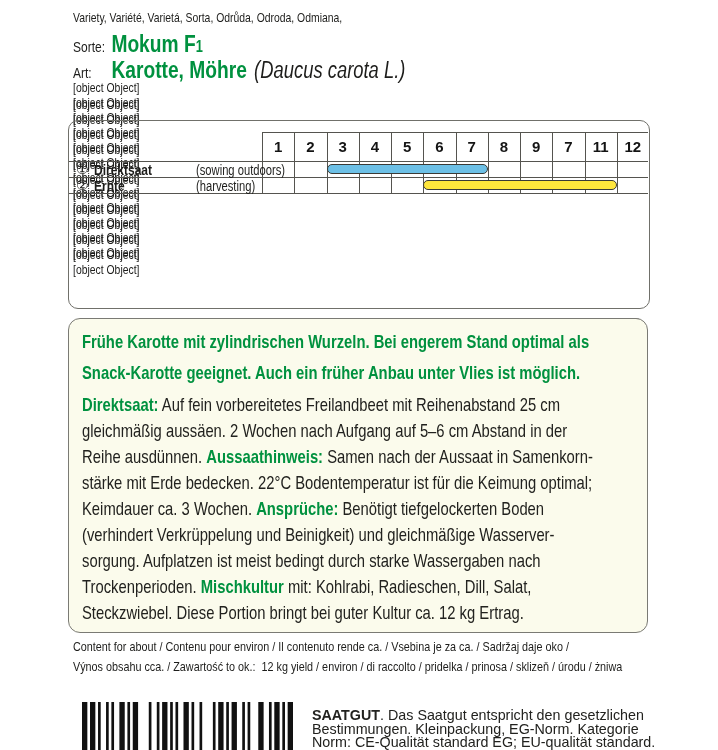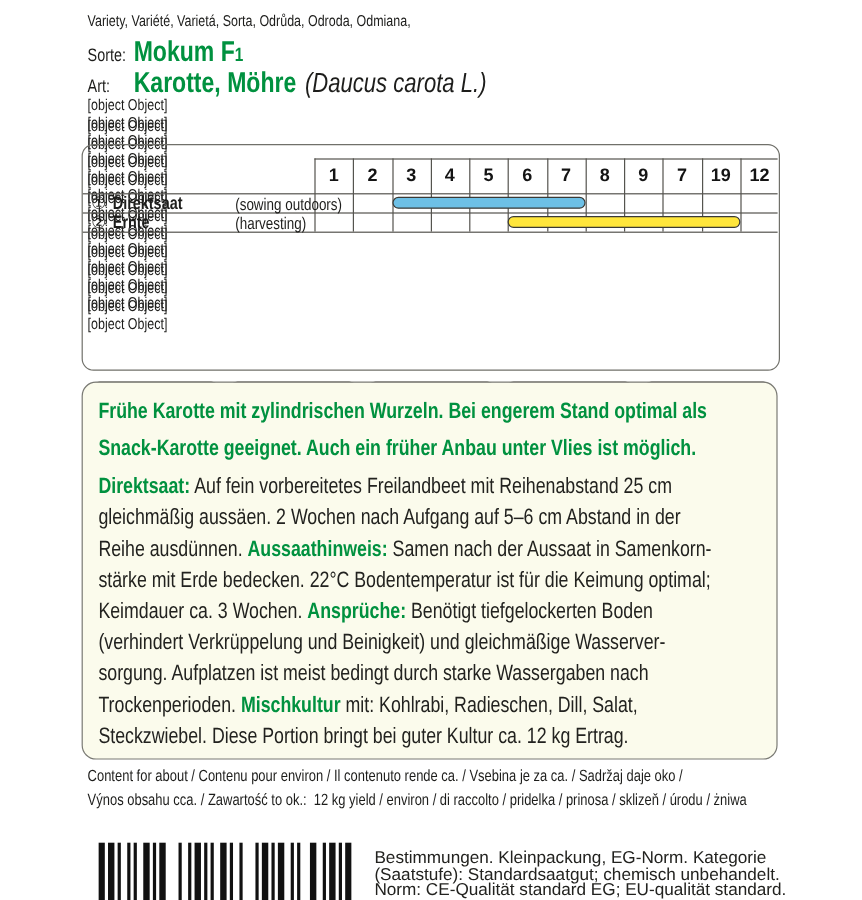--- a/index.html
+++ b/index.html
@@ -131,21 +131,21 @@
         <div class="mcell">1</div>
         <div class="mcell">2</div>
         <div class="mcell">3</div>
         <div class="mcell">4</div>
         <div class="mcell">5</div>
         <div class="mcell">6</div>
         <div class="mcell">7</div>
         <div class="mcell">8</div>
         <div class="mcell">9</div>
         <div class="mcell">7</div>
-        <div class="mcell">19</div>
+        <div class="mcell">11</div>
         <div class="mcell">12</div>
       </div>
 
     <div class="abs cal-label" style="top:40px;">
       <span class="rnum">①</span>
       <span class="rname cond">Direktsaat</span>
       <span class="ren cond">(sowing outdoors)</span>
     </div>
     <div class="cal-bar" style="top: 43px; left: 257.5px; width: 161.25px; background: rgb(109, 192, 230);"></div>
 
@@ -355,18 +355,18 @@
       <rect x="160.25" y="0" width="2.67" height="60"></rect>
       <rect x="165.59" y="0" width="2.67" height="60"></rect>
       <rect x="176.28" y="0" width="5.34" height="60"></rect>
       <rect x="186.96" y="0" width="2.67" height="60"></rect>
       <rect x="192.30" y="0" width="5.34" height="60"></rect>
       <rect x="200.32" y="0" width="2.67" height="60"></rect>
       <rect x="205.66" y="0" width="5.34" height="60"></rect>
     </svg>
 
   <div class="abs legal-text">
+      <div class="tl"><span class="b">SAATGUT</span><span>. Das Saatgut entspricht den gesetzlichen</span></div>
       <div class="tl"><span>Bestimmungen. Kleinpackung, EG-Norm. Kategorie</span></div>
-      <div class="tl"><span>(Saatstufe): Standardsaatgut; chemisch unbehandelt.</span></div>
       <div class="tl"><span>Norm: CE-Qualität standard EG; EU-qualität standard.</span></div>
     </div>
 
 </div>
 
 </body></html>

